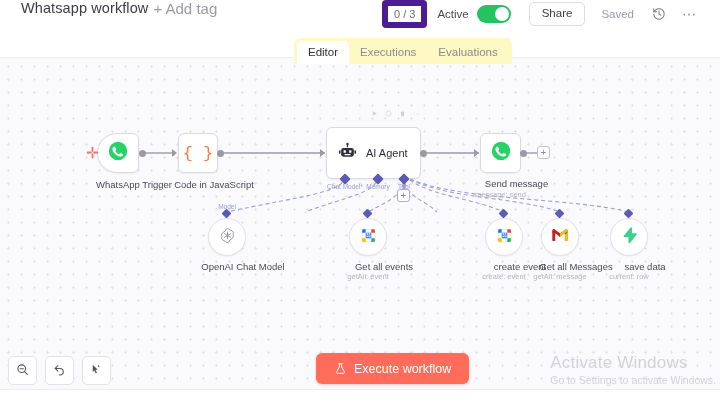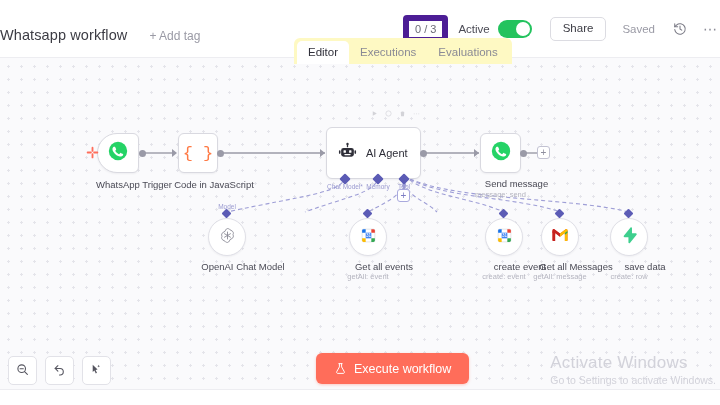--- a/index.html
+++ b/index.html
@@ -9,29 +9,29 @@
     overflow: hidden;
     background: #ffffff;
     font-family: "Liberation Sans", sans-serif;
     -webkit-font-smoothing: antialiased;
   }
   #app { position: relative; width: 720px; height: 405px; }
 
   
   .header {
     position: absolute; left: 0; top: 0; width: 720px; height: 43px;
-    background: #ffffff; display: flex; align-items: flex-end;
-    padding: 0 0; z-index: 40;
+    background: #ffffff; display: flex; align-items: flex-start;
+    padding: 0 21px; z-index: 40;
   }
   .wf-title {
     font-size: 14.5px; color: #3c3c44; font-weight: 400;
     letter-spacing: .1px; white-space: nowrap;
   }
   .add-tag {
-    font-size: 12px; color: #9a9aa5; margin-left: 22px;
+    font-size: 15px; color: #9a9aa5; margin-left: 5px;
     white-space: nowrap; cursor: pointer;
   }
   .hdr-right { margin-left: auto; display: flex; align-items: center; gap: 0; }
   .counter-badge {
     border: 6px solid #4c1d95; border-radius: 4px;
     font-size: 11px; color: #6b6b76; padding: 2.5px 6px; background:#fff;
     line-height: 1;
   }
   .active-label {
     font-size: 11.5px; color: #4b4b55; margin-left: 10px; margin-right: 8px;
@@ -426,21 +426,21 @@
     <div class="subnode" style="left:610px; top:155px;">
       <div class="diamond small" style="left:15px; top:-2px;"></div>
       <div class="sub-circle" style="margin-top:6px;">
         <span>
           <svg width="17" height="18" viewBox="0 0 24 24" fill="#3ecf8e">
             <path d="M13.5 1.5L4 13.2c-.6.8 0 1.9 1 1.9h5.5v7.4c0 1.1 1.4 1.6 2.1.7L22 11.5c.6-.8 0-1.9-1-1.9h-5.5V2.2c0-1.1-1.4-1.6-2-.7z"></path>
           </svg>
         </span>
       </div>
       <div class="node-label" style="top:49px; left:19px;">save data</div>
-      <div class="node-sublabel" style="top:60px; left:19px;">create: row</div>
+      <div class="node-sublabel" style="top:60px; left:19px;">current: row</div>
     </div>
 
   </div>
 
   <div class="canvas-edge-bottom"></div>
   <div class="bottom-strip"></div>
 
   <div class="bottombar">
     <div class="zoom-group">
       <div class="sq-btn">

